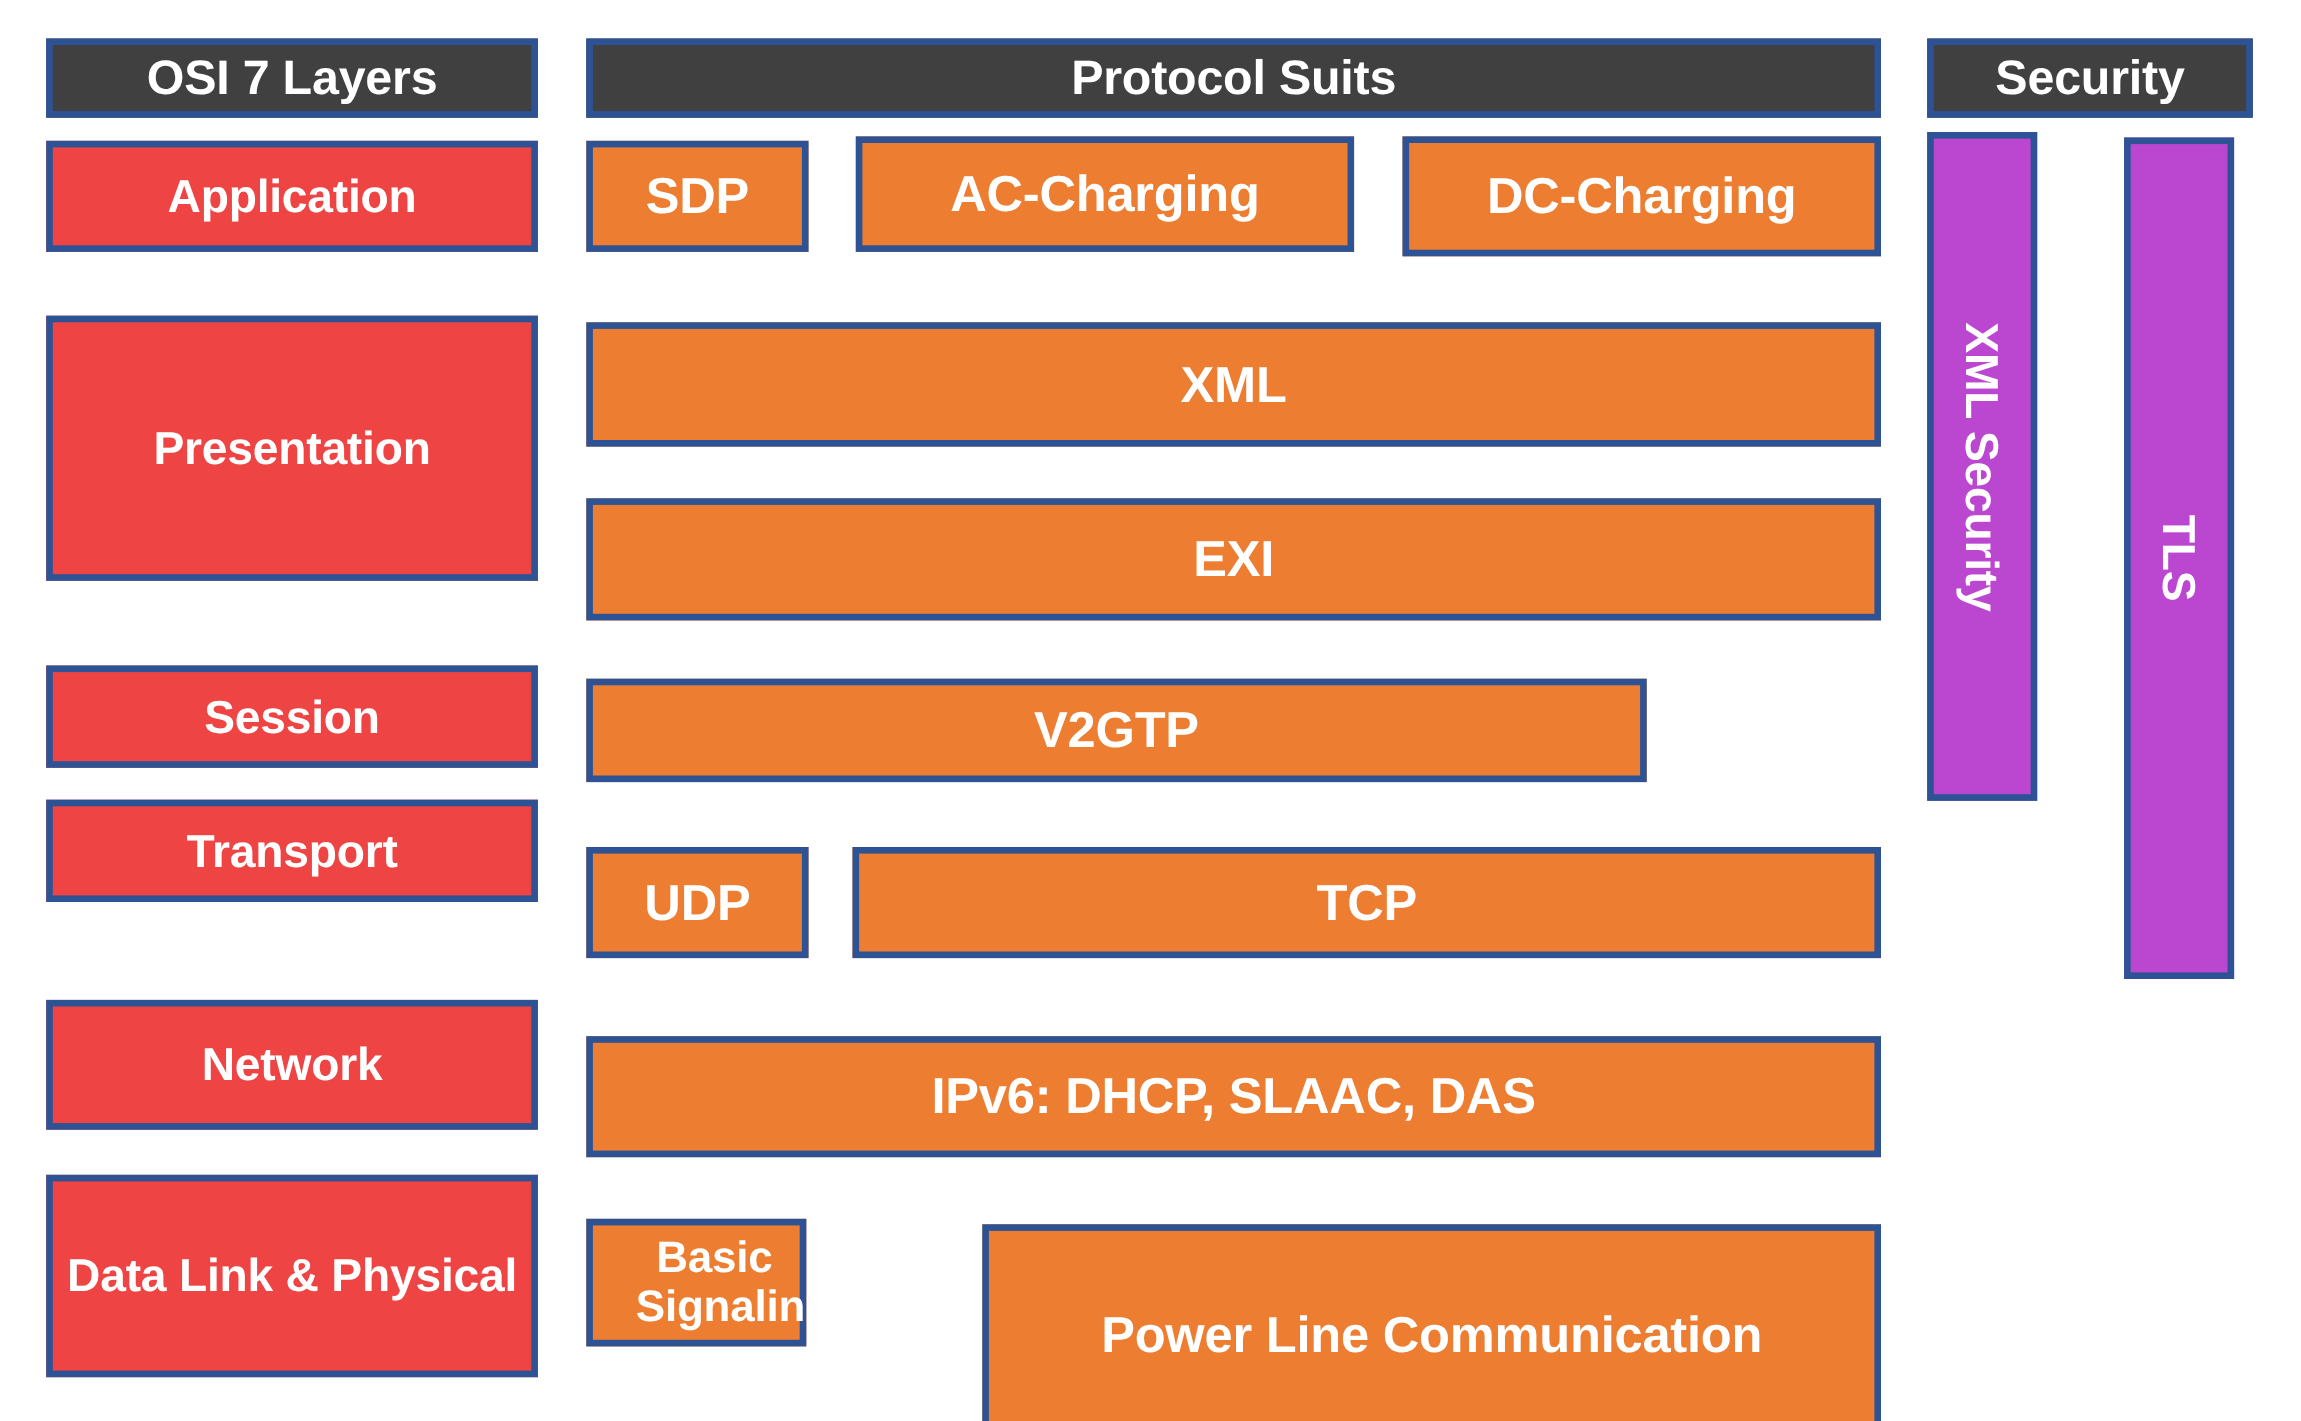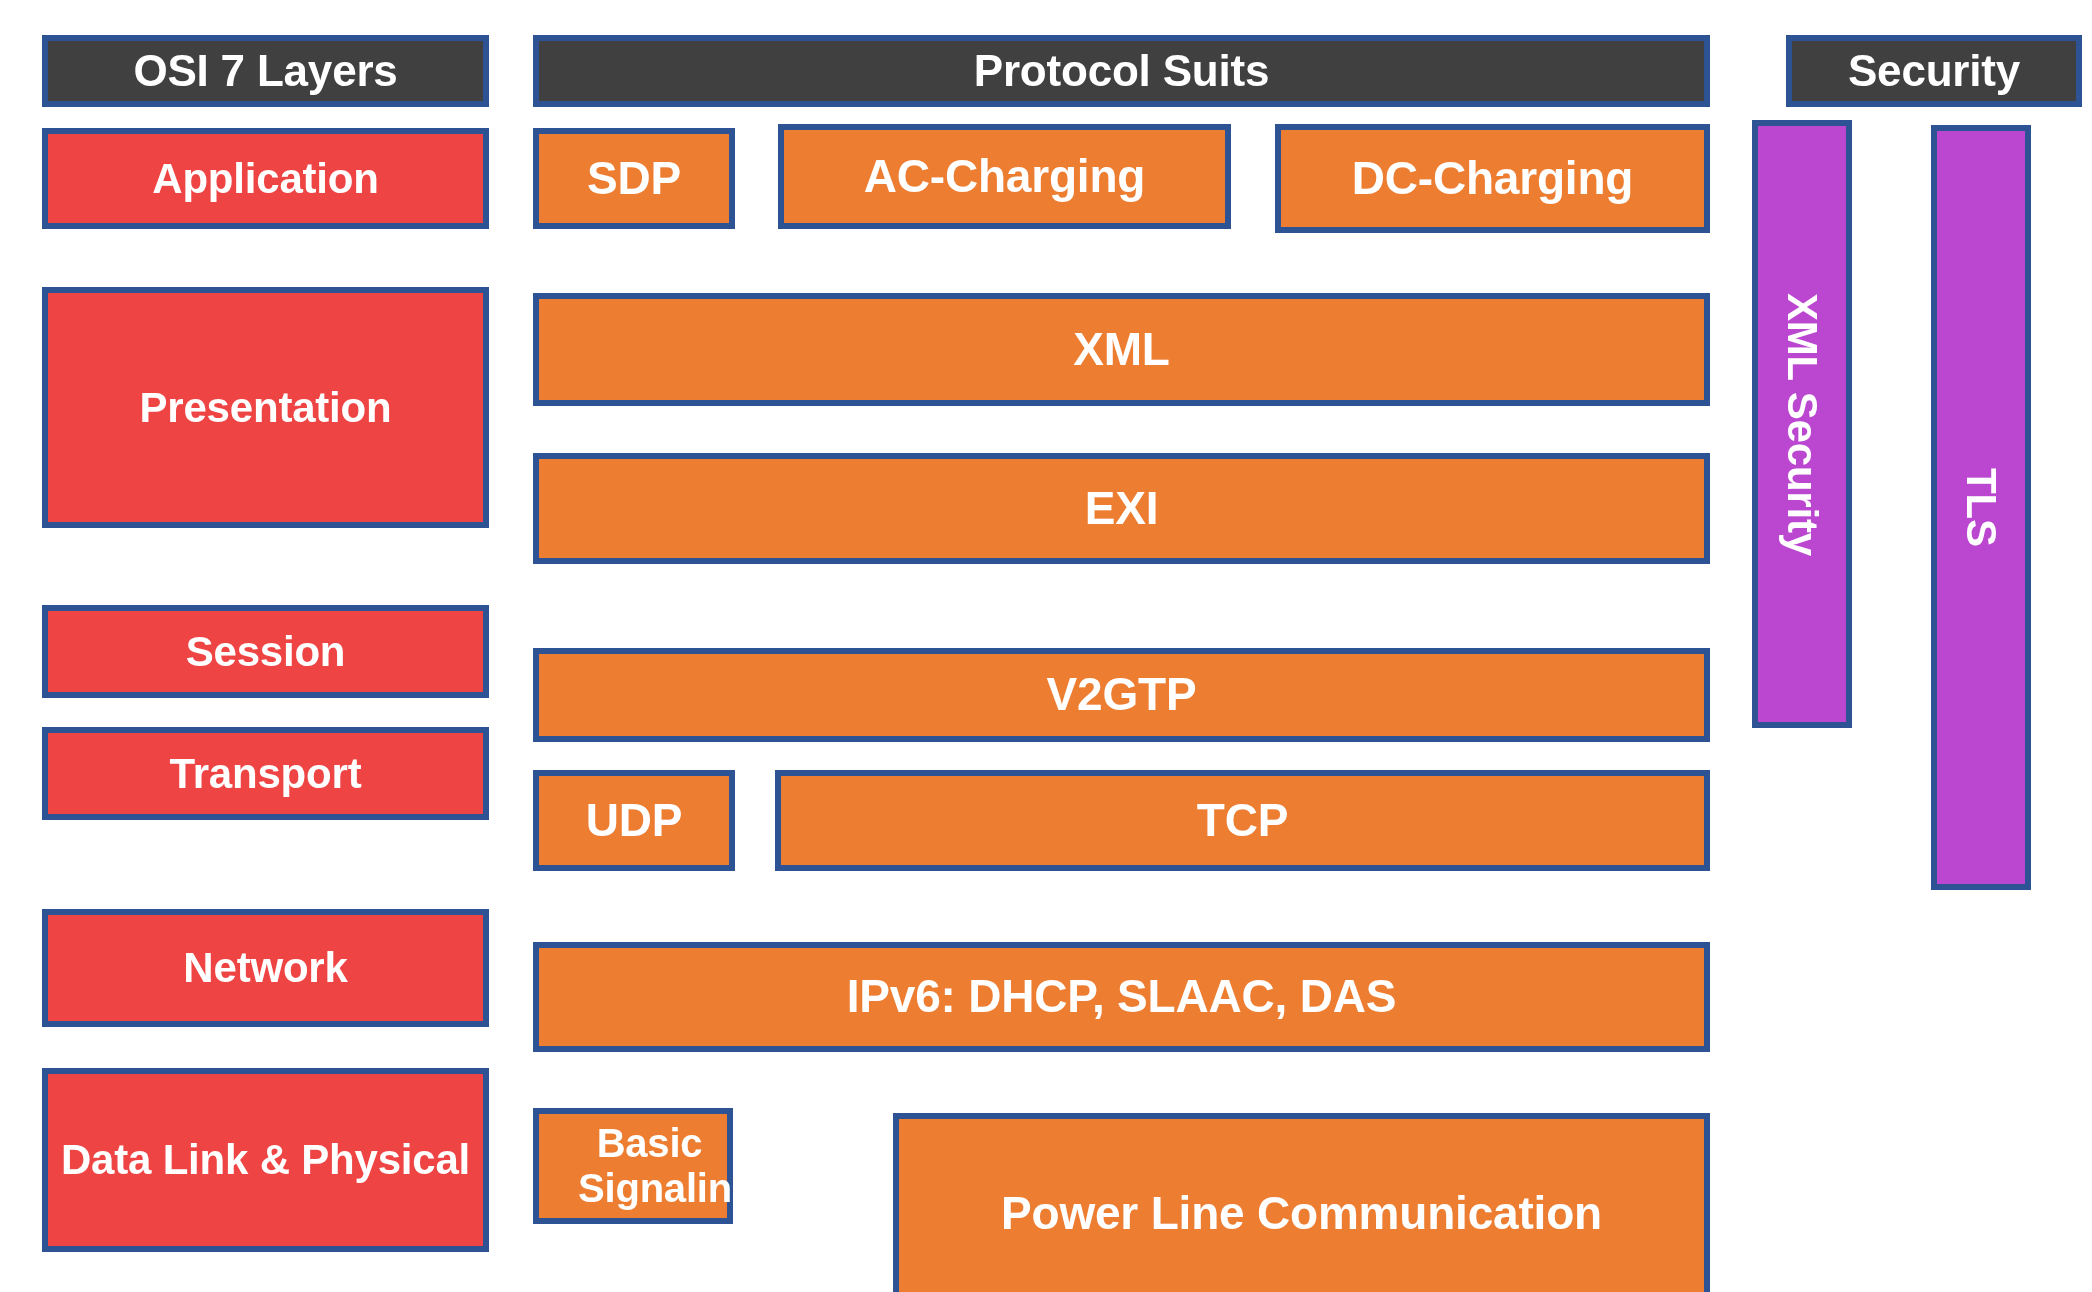--- a/index.html
+++ b/index.html
@@ -67,21 +67,21 @@
 <div id="stack-diagram">
 
   <div class="box hdr fs-hdr" style="left:42px; top:35px; width:447px; height:72px;">
     <span class="lbl">OSI 7 Layers</span>
   </div>
 
   <div class="box hdr fs-hdr" style="left:533px; top:35px; width:1177px; height:72px;">
     <span class="lbl">Protocol Suits</span>
   </div>
 
-  <div class="box hdr fs-hdr" style="left:1752px; top:35px; width:296px; height:72px;margin-left:34px;">
+  <div class="box hdr fs-hdr" style="left:1752px; top:35px; width:296px; height:72px;">
     <span class="lbl">Security</span>
   </div>
 
   <div class="box layer fs-layer" style="left:42px; top:128px; width:447px; height:101px;">
     <span class="lbl">Application</span>
   </div>
 
   <div class="box layer fs-layer" style="left:42px; top:287px; width:447px; height:241px;">
     <span class="lbl">Presentation</span>
   </div>
@@ -115,21 +115,21 @@
   </div>
 
   <div class="box proto fs-proto" style="left:533px; top:293px; width:1177px; height:113px;">
     <span class="lbl">XML</span>
   </div>
 
   <div class="box proto fs-proto" style="left:533px; top:453px; width:1177px; height:111px;">
     <span class="lbl">EXI</span>
   </div>
 
-  <div class="box proto fs-proto" style="left:533px; top:617px; width:1177px; height:94px;margin-top:31px;">
+  <div class="box proto fs-proto" style="left:533px; top:617px; width:964px; height:94px;">
     <span class="lbl">V2GTP</span>
   </div>
 
   <div class="box proto fs-proto" style="left:533px; top:770px; width:202px; height:101px;">
     <span class="lbl">UDP</span>
   </div>
 
   <div class="box proto fs-proto" style="left:775px; top:770px; width:935px; height:101px;">
     <span class="lbl">TCP</span>
   </div>

